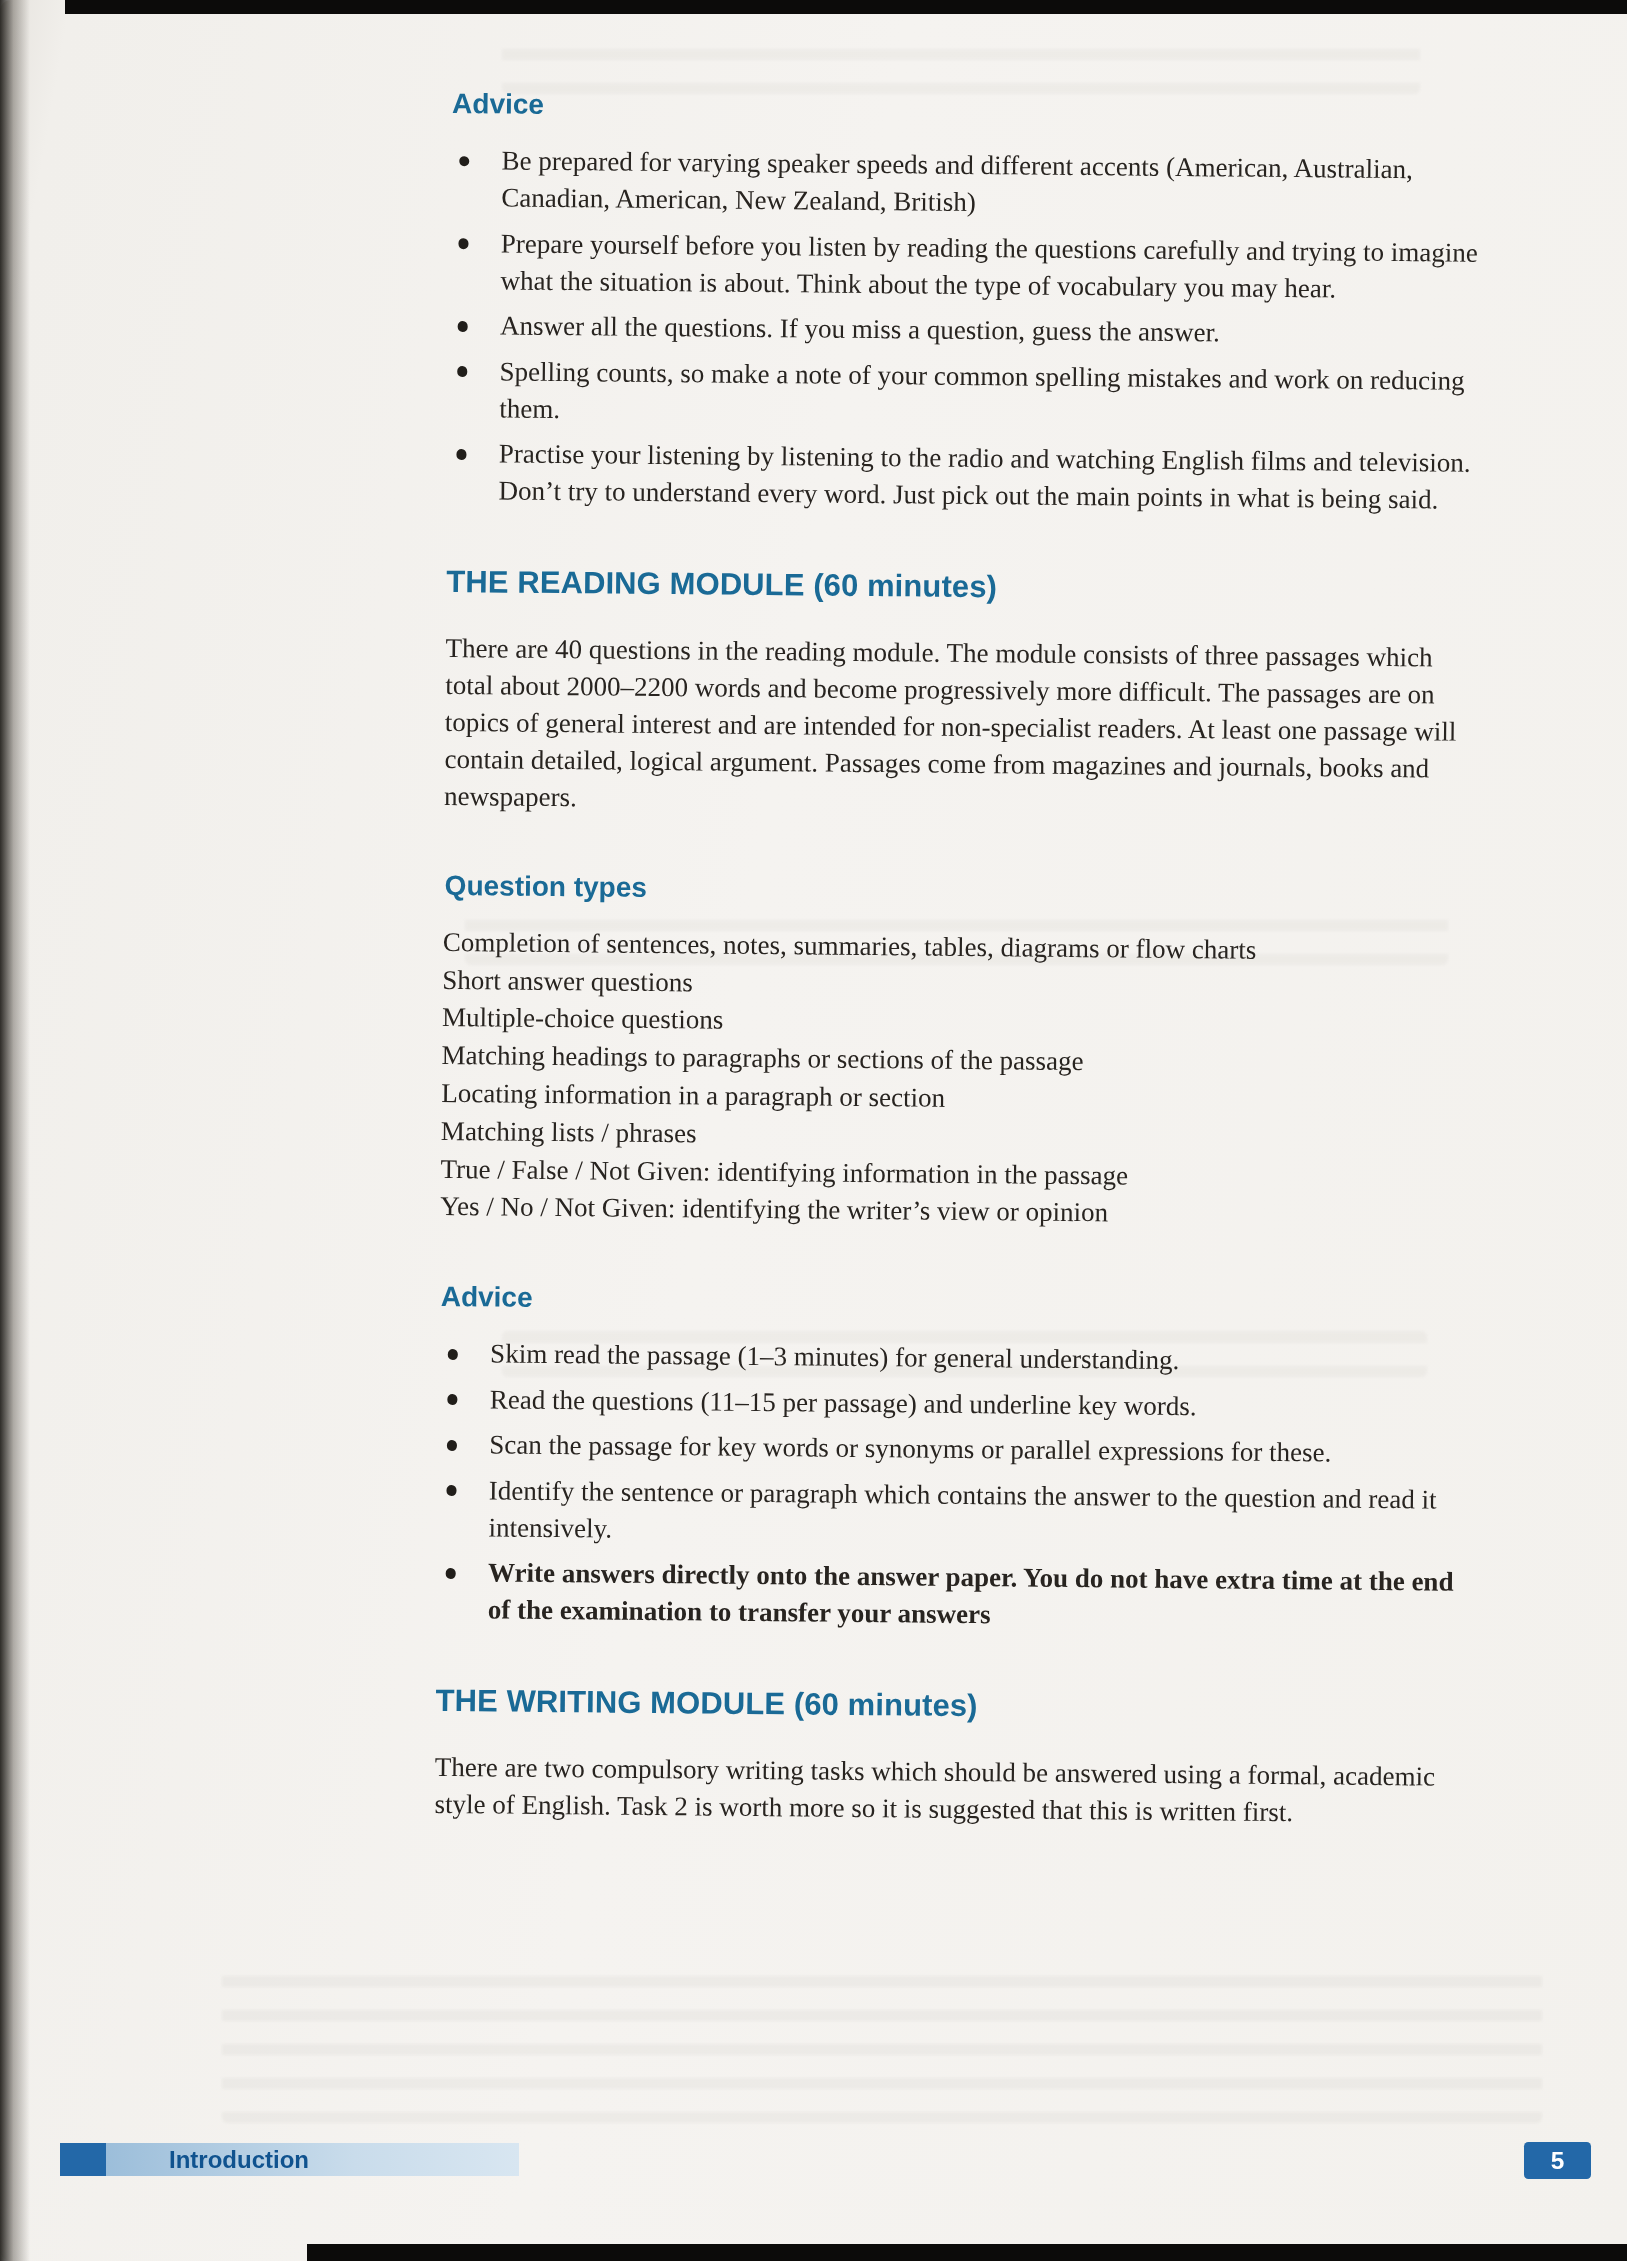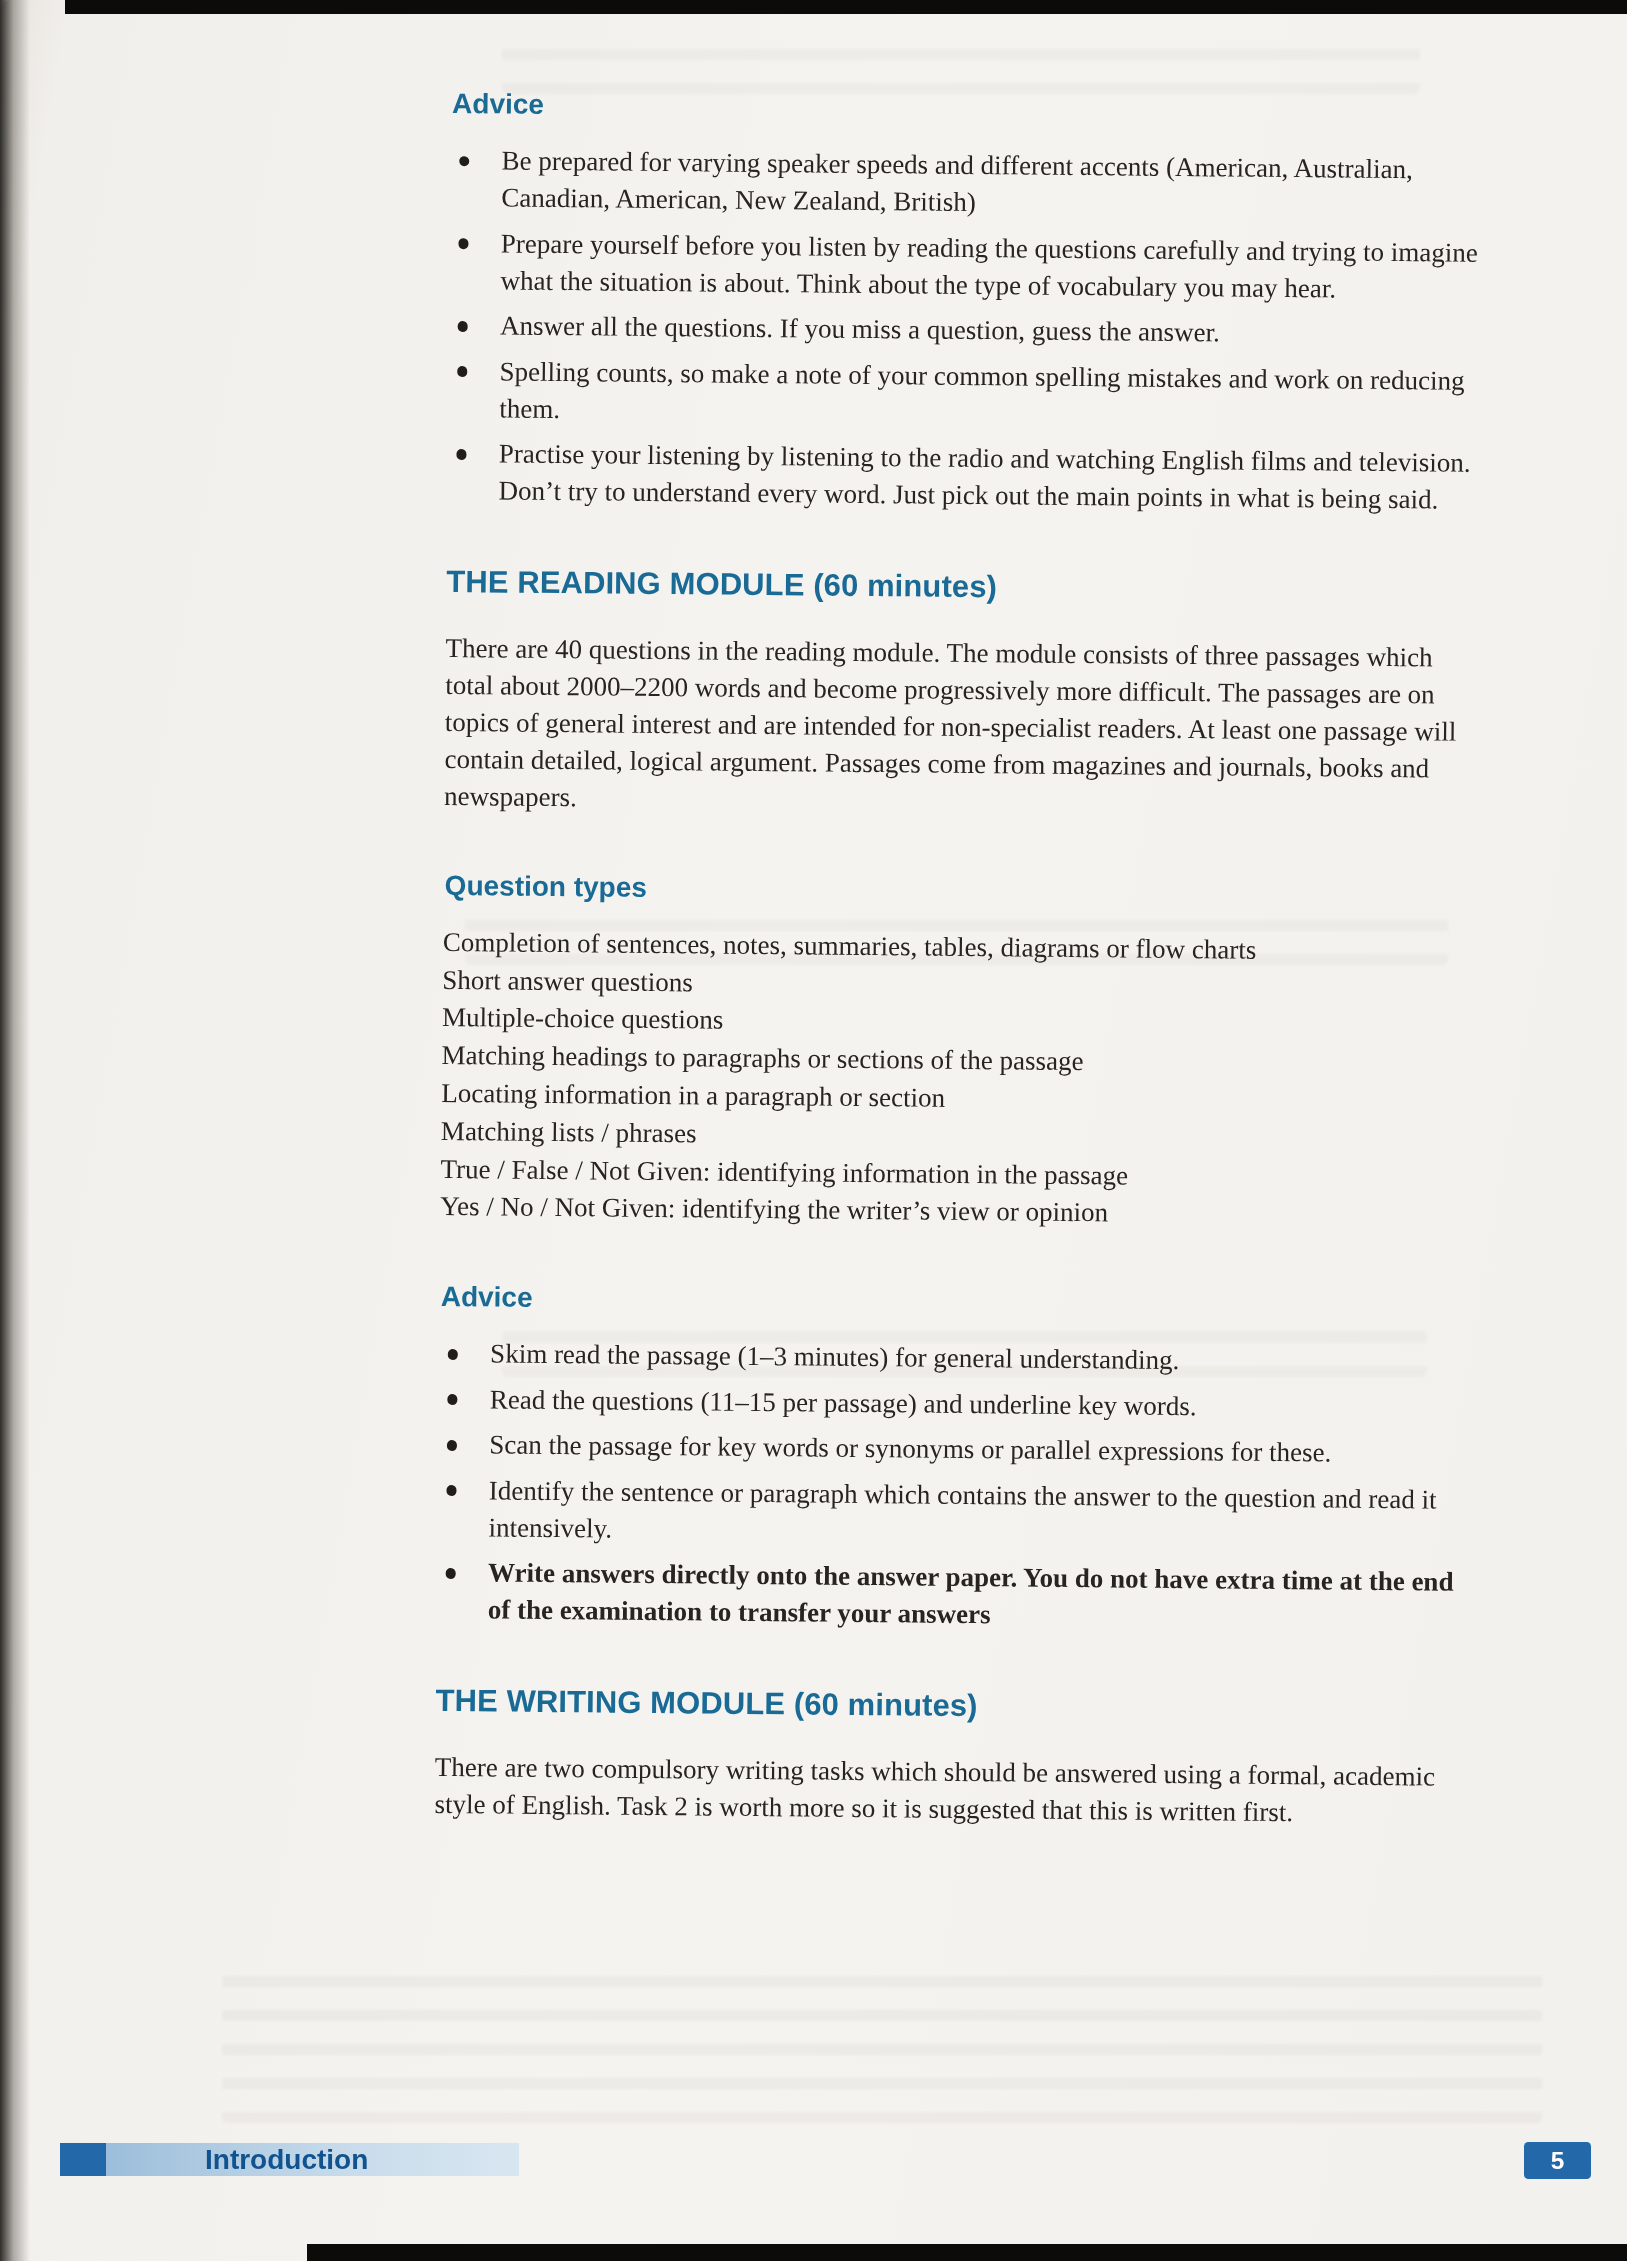--- a/index.html
+++ b/index.html
@@ -123,24 +123,24 @@
   }
   .footer-bar {
     position: absolute;
     left: 106px; top: 1.4px;
     width: 413px; height: 33px;
     background: linear-gradient(to right, #9cbeda, #c9dcEB 60%, #d8e6f1);
     display: flex;
     align-items: center;
   }
   .footer-label {
-    margin-left: 99px;
+    margin-left: 63px;
     color: #10538f;
     font-weight: 700;
-    font-size: 28px;
+    font-size: 24px;
   }
   .pageno {
     position: absolute;
     left: 1524px; top: 0;
     width: 67px; height: 37px;
     background: #2368a8;
     border-radius: 4.3px;
     color: #ffffff;
     font-weight: 700;
     font-size: 24.4px;

